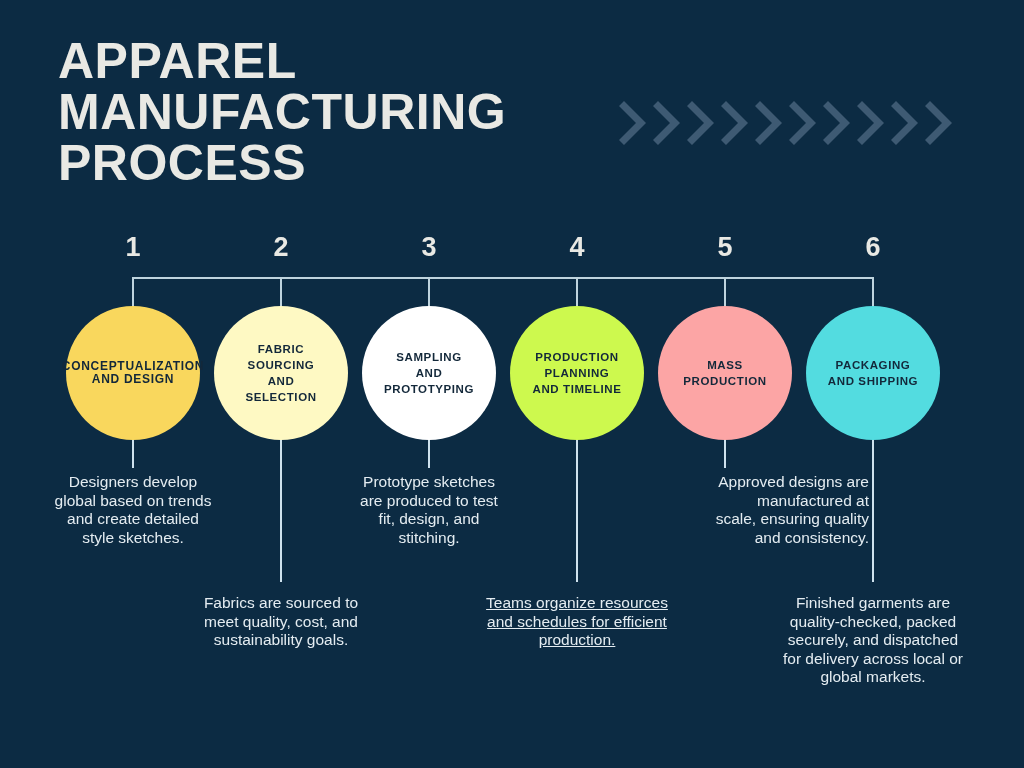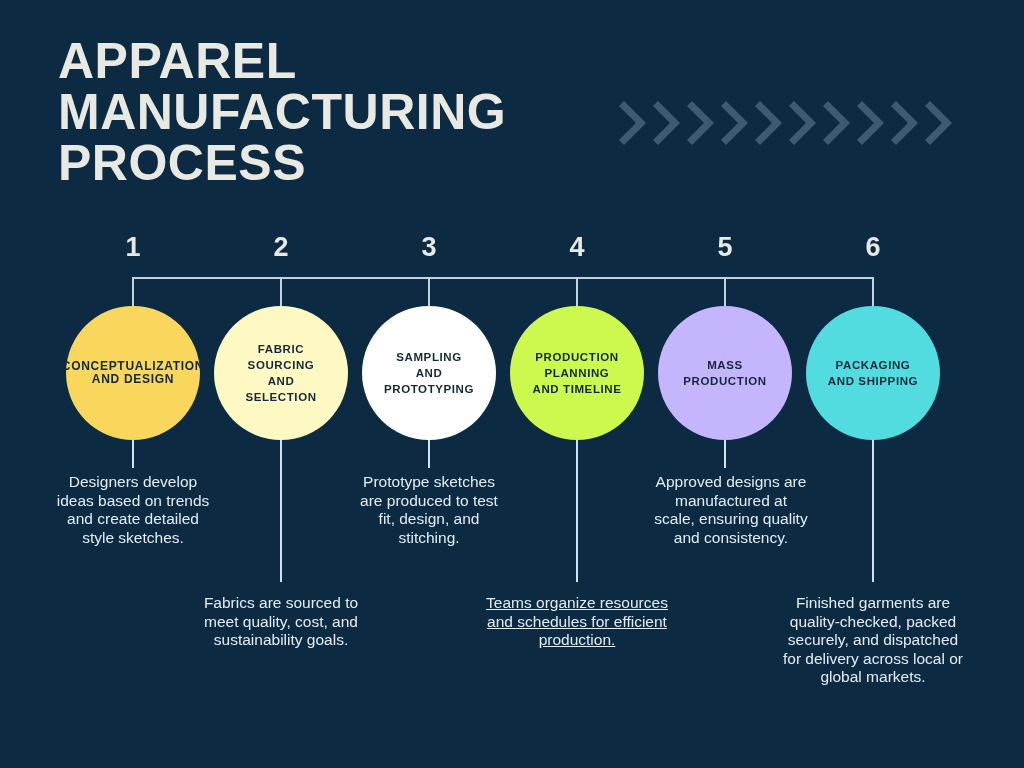--- a/index.html
+++ b/index.html
@@ -181,21 +181,21 @@
 
   <div id="steps-layer">
       <div class="rail-tick" style="left: 132px;"></div>
       <div class="step-num" style="left: 133px;">1</div>
       <div class="circle" style="left: 133px; background: rgb(249, 215, 93);">
         <div class="circle-label small">Conceptualization
 and Design</div>
       </div>
       <div class="drop" style="left: 132px; top: 440px; height: 28px;"></div>
       <div class="desc top" style="left: 133px;">Designers develop
-ideas based on trends
+global based on trends
 and create detailed
 style sketches.</div>
       <div class="rail-tick" style="left: 280px;"></div>
       <div class="step-num" style="left: 281px;">2</div>
       <div class="circle" style="left: 281px; background: #fef9c3;">
         <div class="circle-label">Fabric
 Sourcing
 And
 Selection</div>
       </div>
@@ -221,26 +221,26 @@
         <div class="circle-label">Production
 Planning
 and Timeline</div>
       </div>
       <div class="drop" style="left: 576px; top: 440px; height: 142px;"></div>
       <div class="desc bottom wide" style="left: 577px; text-decoration: underline;">Teams organize resources
 and schedules for efficient
 production.</div>
       <div class="rail-tick" style="left: 724px;"></div>
       <div class="step-num" style="left: 725px;">5</div>
-      <div class="circle" style="left: 725px; background: #c4b5fd;">
+      <div class="circle" style="left: 725px; background: #fca5a5;">
         <div class="circle-label">Mass
 Production</div>
       </div>
       <div class="drop" style="left: 724px; top: 440px; height: 28px;"></div>
-      <div class="desc top" style="left: 731px;">Approved designs are
+      <div class="desc top" style="left: 754px; text-align: right;">Approved designs are
 manufactured at
 scale, ensuring quality
 and consistency.</div>
       <div class="rail-tick" style="left: 872px;"></div>
       <div class="step-num" style="left: 873px;">6</div>
       <div class="circle" style="left: 873px; background: rgb(83, 220, 224); justify-content: center;">
         <div class="circle-label">Packaging
 and Shipping</div>
       </div>
       <div class="drop" style="left: 872px; top: 440px; height: 142px;"></div>

